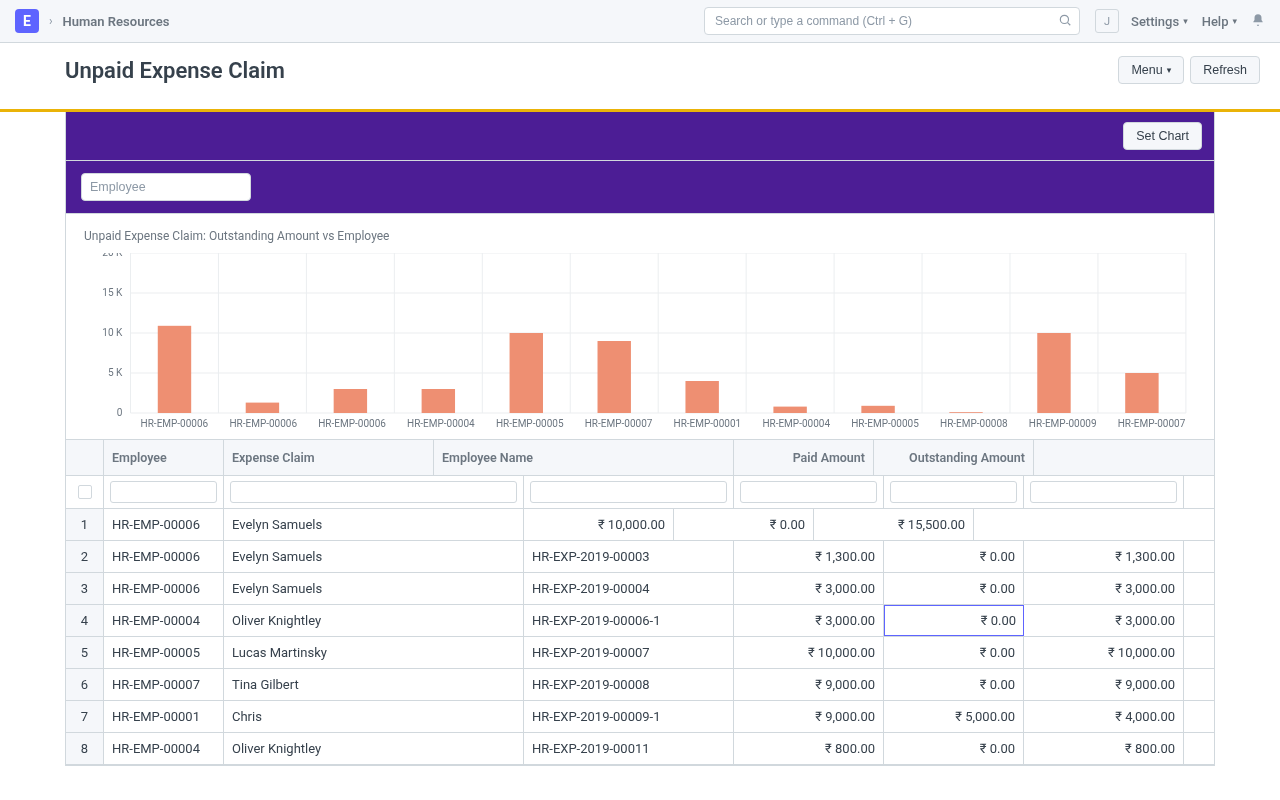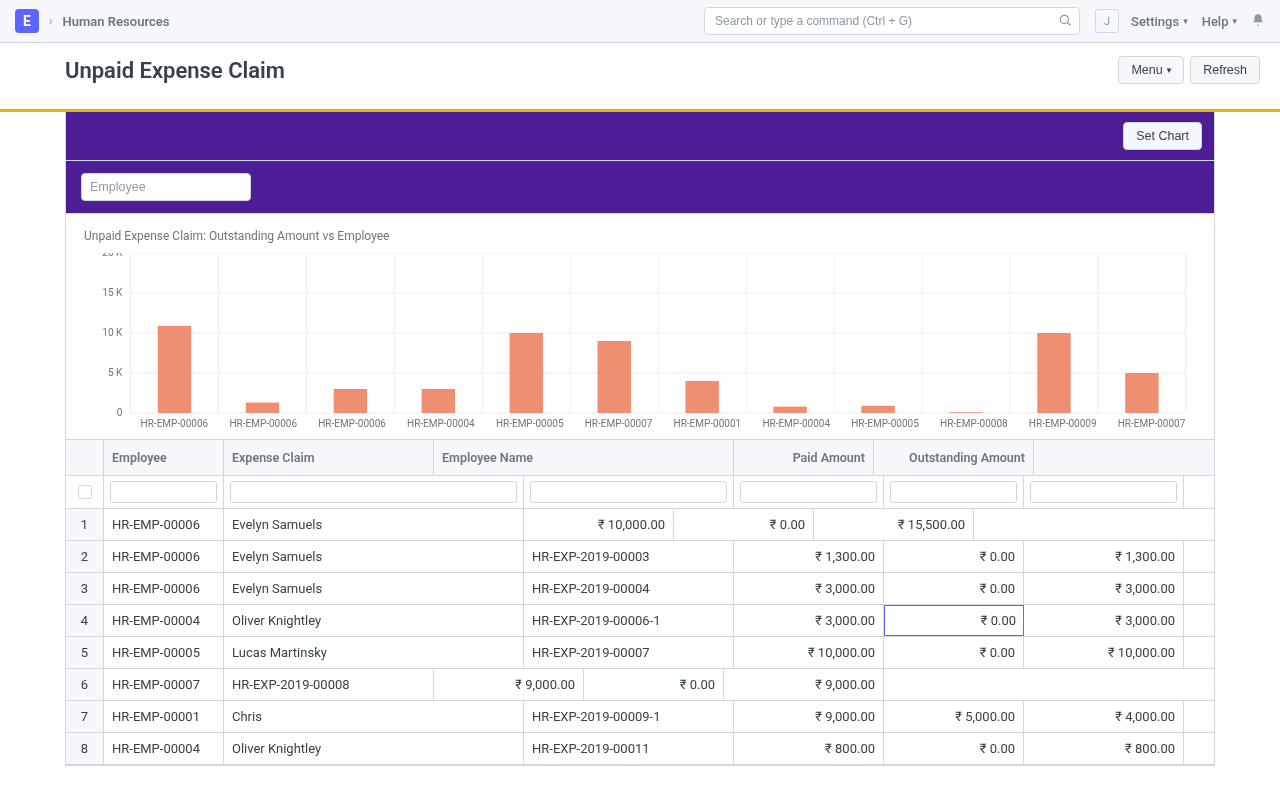--- a/index.html
+++ b/index.html
@@ -221,20 +221,21 @@
             <div class="td col-emp">HR-EMP-00005</div>
             <div class="td col-name">Lucas Martinsky</div>
             <div class="td col-claim">HR-EXP-2019-00007</div>
             <div class="td col-sanc num">₹ 10,000.00</div>
             <div class="td col-paid num">₹ 0.00</div>
             <div class="td col-out num">₹ 10,000.00</div>
           </div>
           <div class="trow">
             <div class="td col-idx">6</div>
             <div class="td col-emp">HR-EMP-00007</div>
+            <div class="td col-name">Tina Gilbert</div>
             <div class="td col-claim">HR-EXP-2019-00008</div>
             <div class="td col-sanc num">₹ 9,000.00</div>
             <div class="td col-paid num">₹ 0.00</div>
             <div class="td col-out num">₹ 9,000.00</div>
           </div>
           <div class="trow">
             <div class="td col-idx">7</div>
             <div class="td col-emp">HR-EMP-00001</div>
             <div class="td col-name">Chris</div>
             <div class="td col-claim">HR-EXP-2019-00009-1</div>

